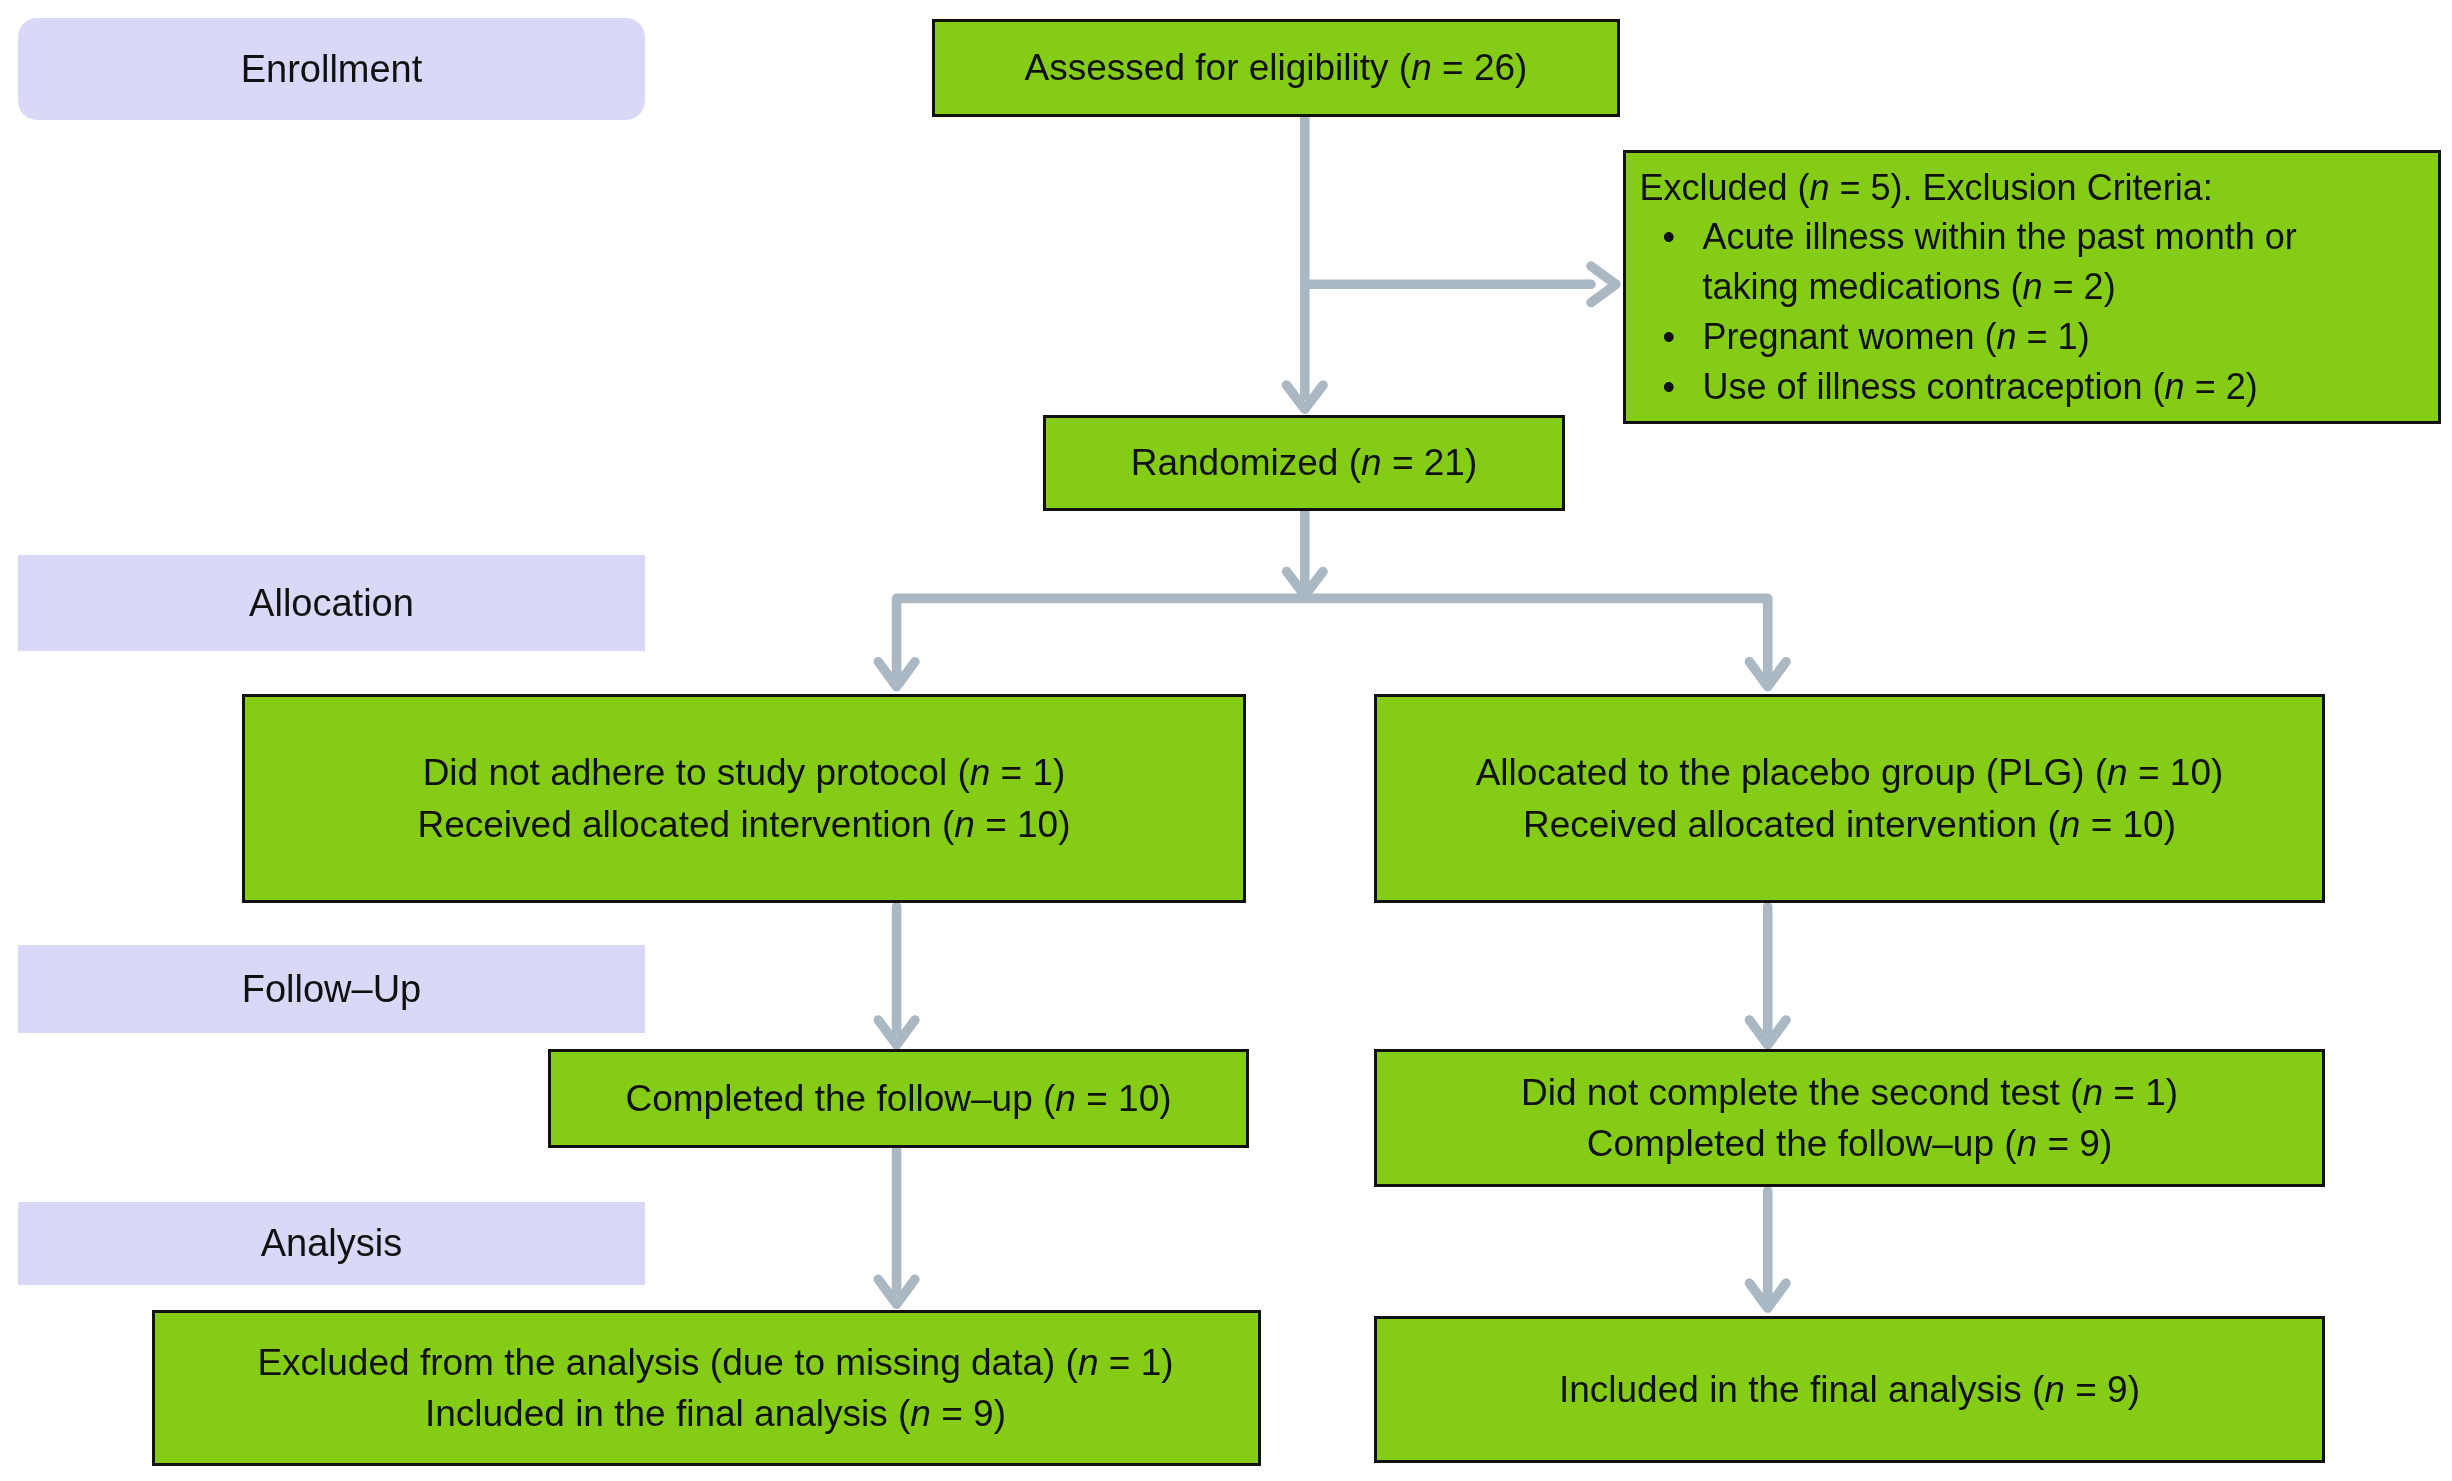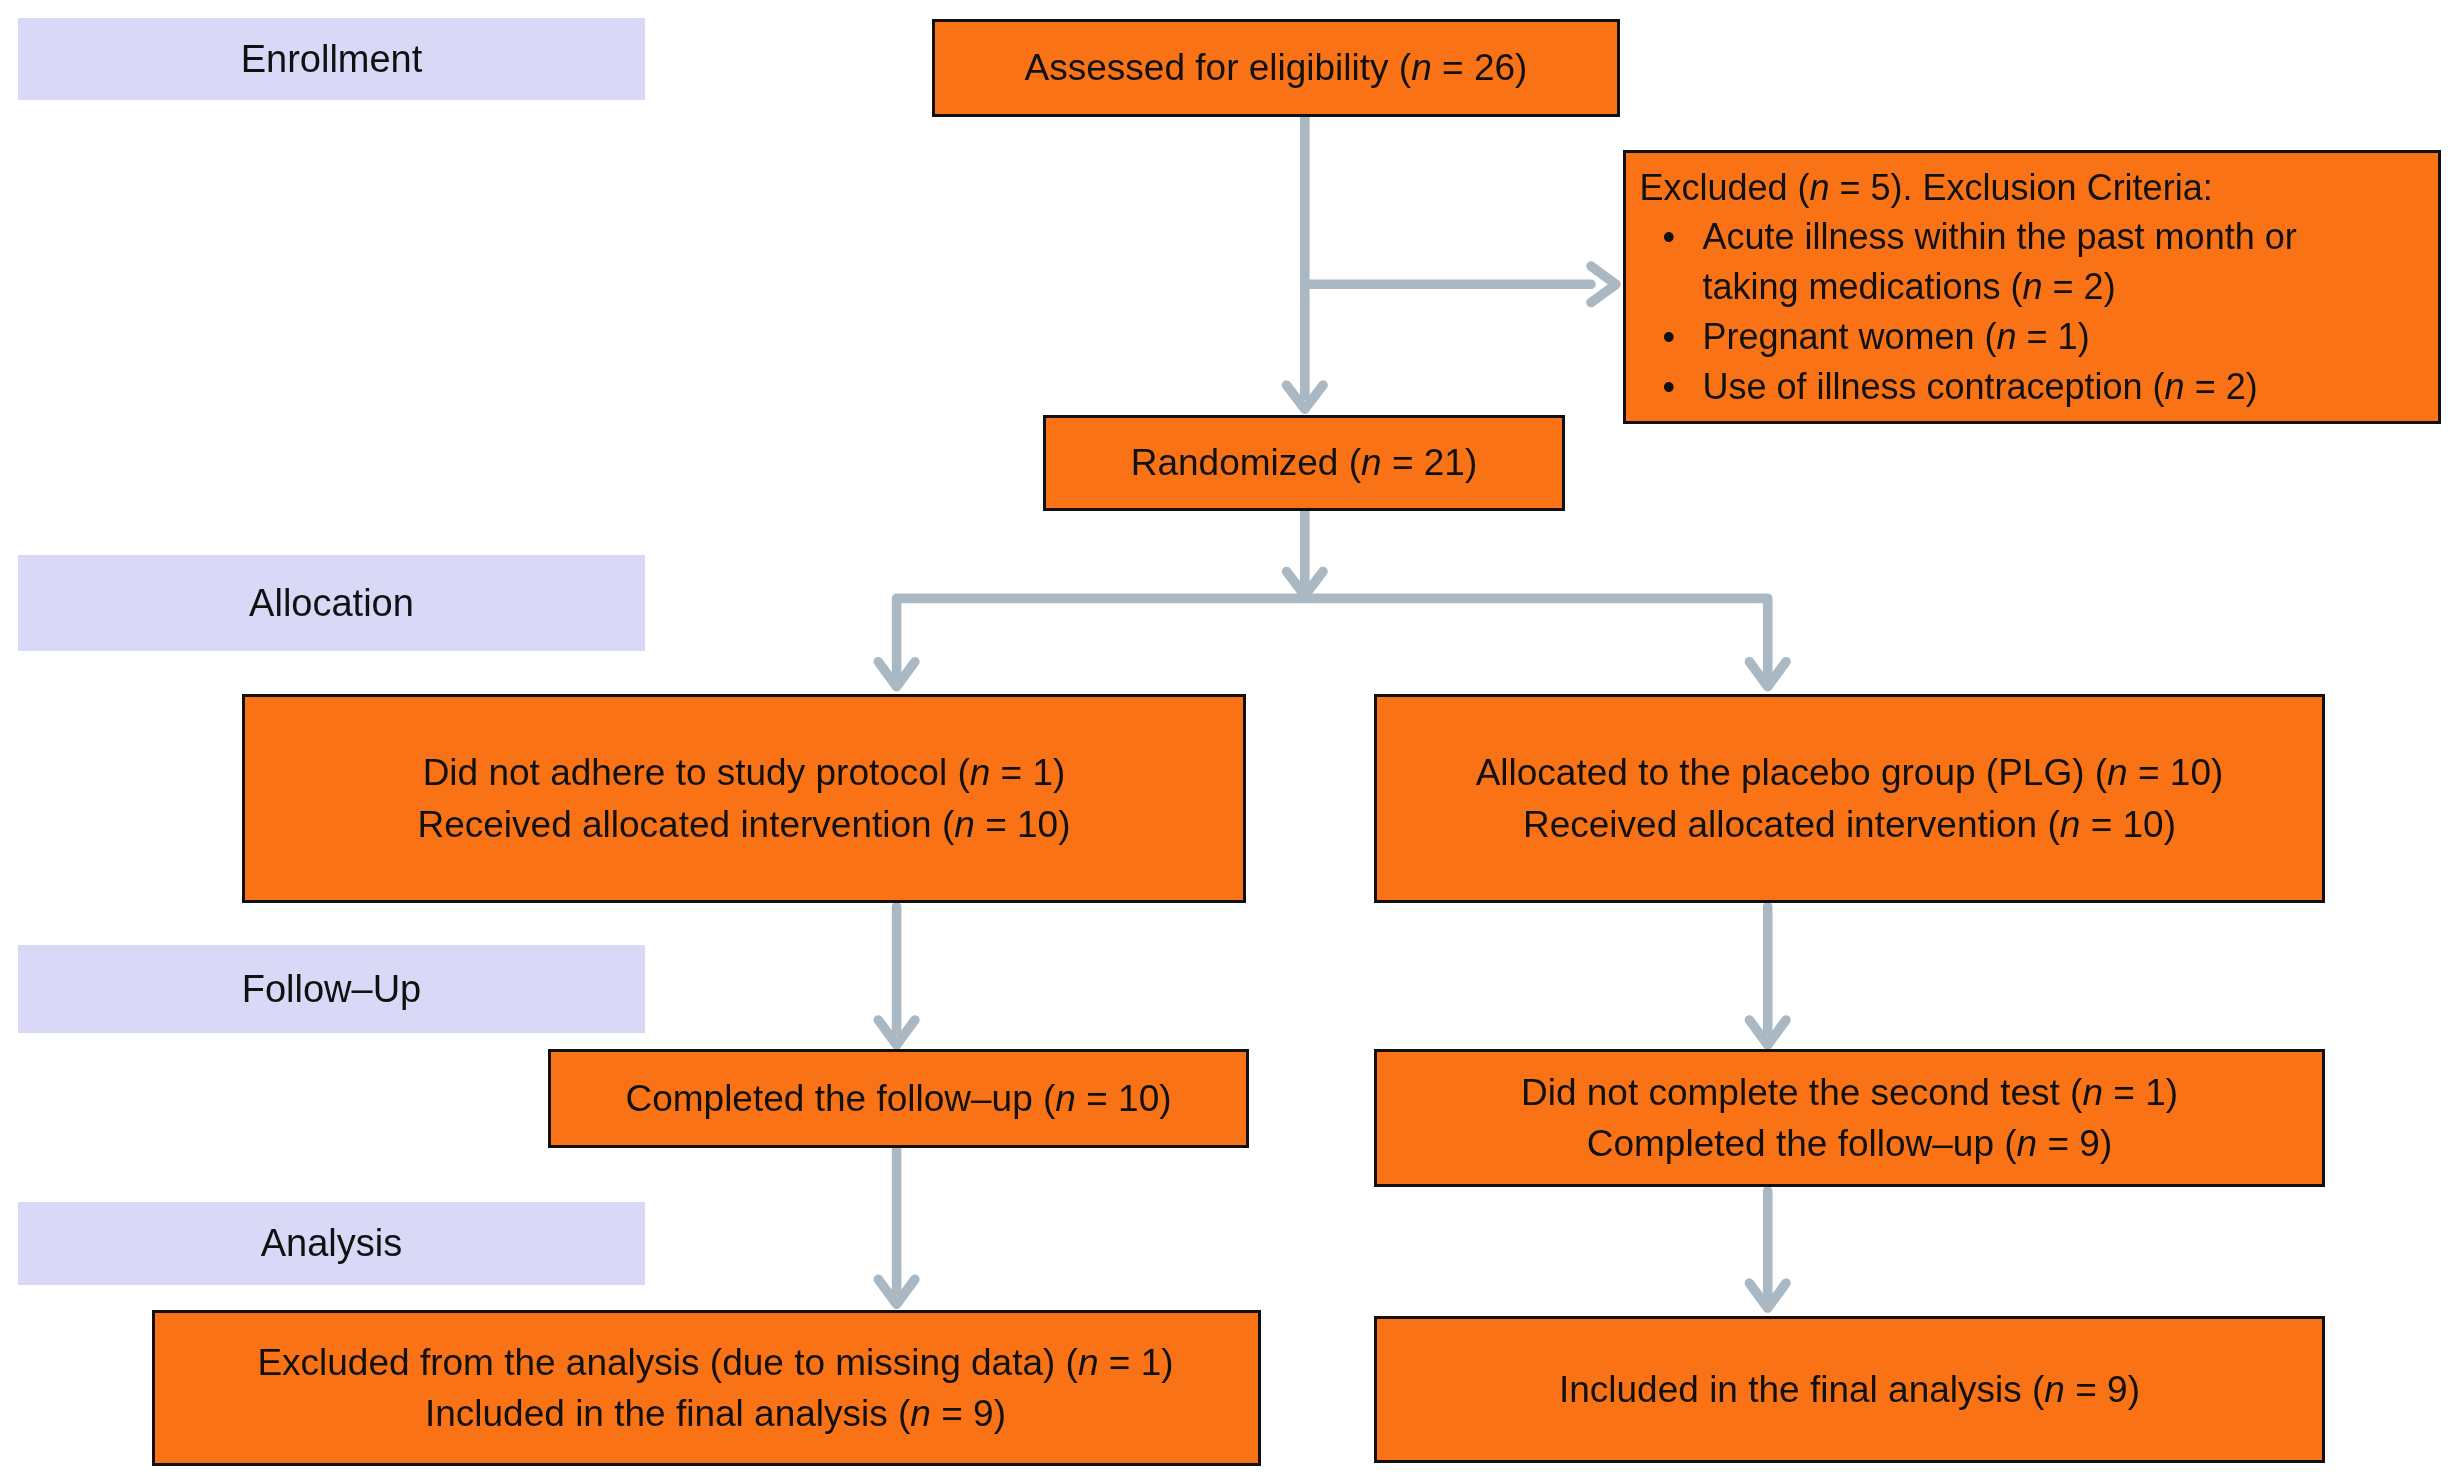--- a/index.html
+++ b/index.html
@@ -28,21 +28,21 @@
     position: absolute;
     background: var(--stage-bg, #d9d9f7);
     display: flex;
     align-items: center;
     justify-content: center;
     font-size: 38px;
   }
   .box {
     position: absolute;
     box-sizing: border-box;
-    background: #f97316;
+    background: #84cc16;
     border: 3.8px solid var(--border, #111111);
     display: flex;
     flex-direction: column;
     align-items: center;
     justify-content: center;
     font-size: 37px;
     line-height: 1.38;
     text-align: center;
   }
   .box .line { white-space: nowrap; }
@@ -79,21 +79,21 @@
     <path class="arrow" d="M933 944 V1074"></path>
     <path class="arrow" d="M914 1062 L933 1088 L952 1062"></path>
     <path class="arrow" d="M1840 944 V1074"></path>
     <path class="arrow" d="M1821 1062 L1840 1088 L1859 1062"></path>
     <path class="arrow" d="M933 1197 V1344"></path>
     <path class="arrow" d="M914 1332 L933 1358 L952 1332"></path>
     <path class="arrow" d="M1840 1240 V1348"></path>
     <path class="arrow" d="M1821 1336 L1840 1362 L1859 1336"></path>
   </svg>
 
-  <div class="stage" style="left:18px; top:18px; width:627px; height:82px;">
+  <div class="stage" style="left:18px; top:18px; width:627px; height:102px;border-radius:19px;">
     <span>Enrollment</span>
   </div>
   <div class="stage" style="left:18px; top:555px; width:627px; height:96px;align-items:center;">
     <span>Allocation</span>
   </div>
   <div class="stage" style="left:18px; top:945px; width:627px; height:88px;">
     <span>Follow–Up</span>
   </div>
   <div class="stage" style="left:18px; top:1202px; width:627px; height:83px;">
     <span>Analysis</span>

